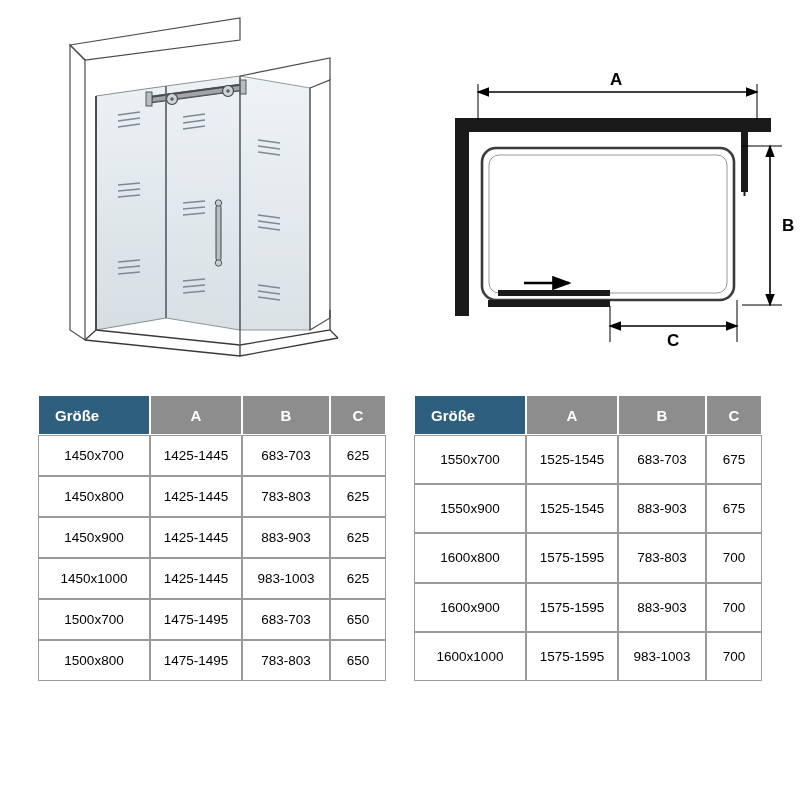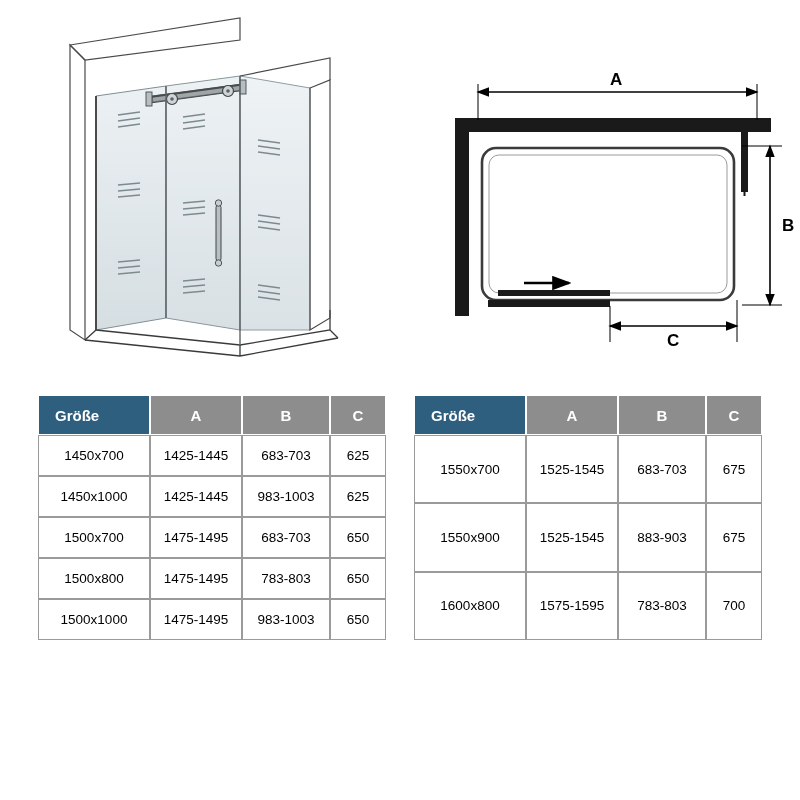--- a/index.html
+++ b/index.html
@@ -258,43 +258,49 @@
         </tr>
       </thead>
       <tbody>
         <tr>
           <td>1450x700</td>
           <td>1425-1445</td>
           <td>683-703</td>
           <td>625</td>
         </tr>
         <tr>
+          <td>1450x800</td>
+          <td>1425-1445</td>
+          <td>783-803</td>
+          <td>625</td>
+        </tr>
+        <tr>
+          <td>1450x900</td>
+          <td>1425-1445</td>
+          <td>883-903</td>
+          <td>625</td>
+        </tr>
+        <tr>
           <td>1450x1000</td>
           <td>1425-1445</td>
           <td>983-1003</td>
           <td>625</td>
         </tr>
         <tr>
           <td>1500x700</td>
           <td>1475-1495</td>
           <td>683-703</td>
           <td>650</td>
         </tr>
         <tr>
           <td>1500x800</td>
           <td>1475-1495</td>
           <td>783-803</td>
           <td>650</td>
         </tr>
-        <tr>
-          <td>1500x1000</td>
-          <td>1475-1495</td>
-          <td>983-1003</td>
-          <td>650</td>
-        </tr>
       </tbody>
     </table>
 
     <table class="size-table">
       <thead>
         <tr>
           <th class="h-groesse col-size">Größe</th>
           <th class="h-a col-a">A</th>
           <th class="h-b col-b">B</th>
           <th class="h-c col-c">C</th>
@@ -312,17 +318,29 @@
           <td>1525-1545</td>
           <td>883-903</td>
           <td>675</td>
         </tr>
         <tr>
           <td>1600x800</td>
           <td>1575-1595</td>
           <td>783-803</td>
           <td>700</td>
         </tr>
+        <tr>
+          <td>1600x900</td>
+          <td>1575-1595</td>
+          <td>883-903</td>
+          <td>700</td>
+        </tr>
+        <tr>
+          <td>1600x1000</td>
+          <td>1575-1595</td>
+          <td>983-1003</td>
+          <td>700</td>
+        </tr>
       </tbody>
     </table>
 
   </div>
 </div>
 
 </body></html>

